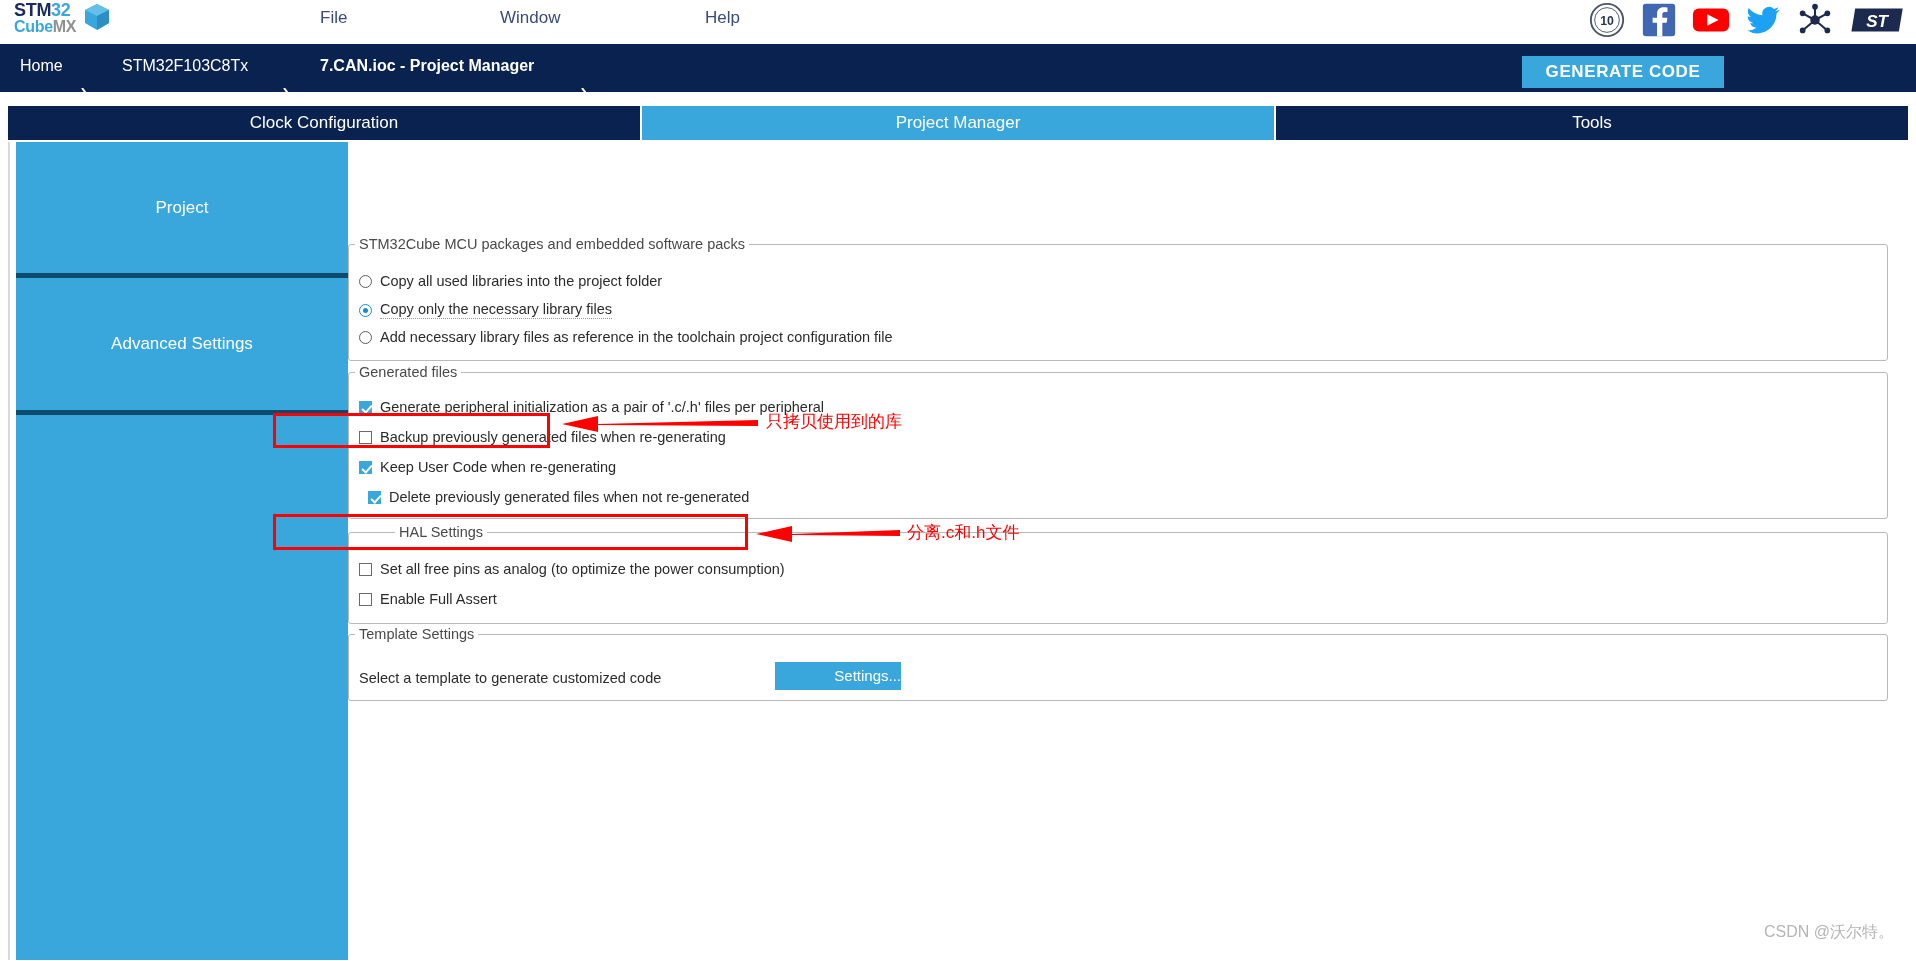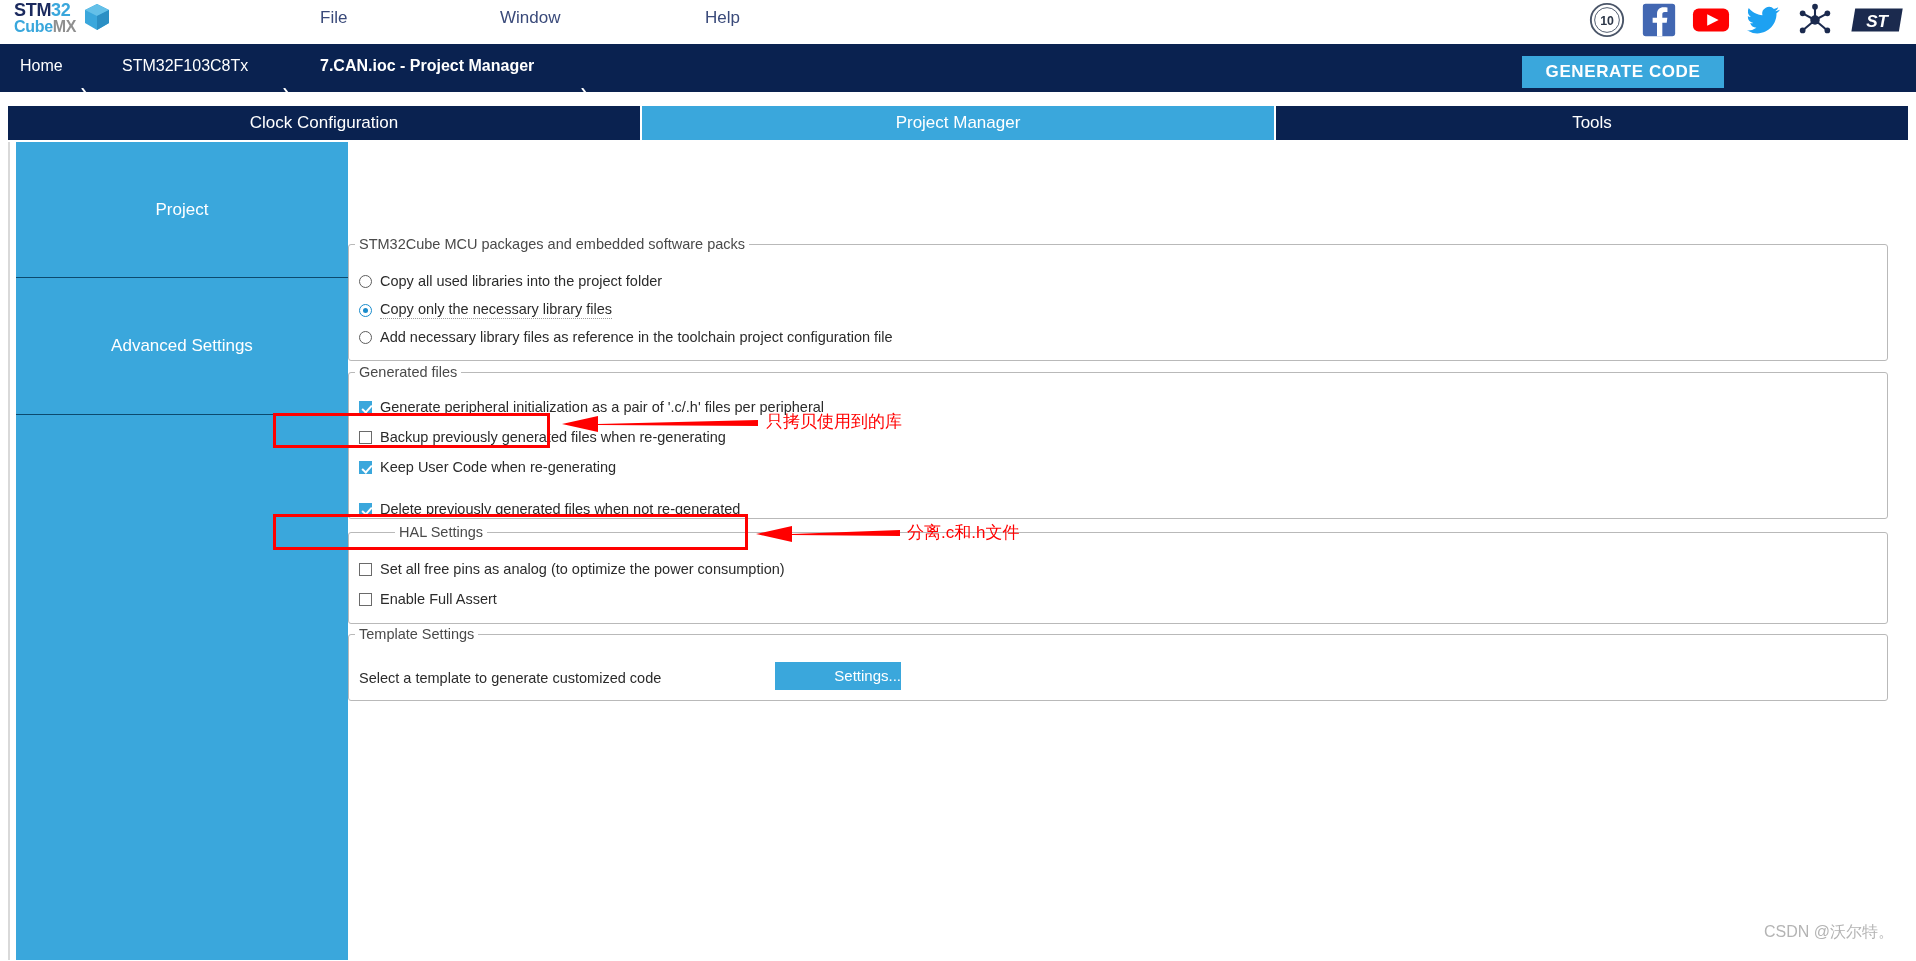--- a/index.html
+++ b/index.html
@@ -79,21 +79,21 @@
 
   
   .sidebar {
     position: absolute; left: 6px; top: 0px; width: 332px; height: 818px;
     background: #3aa7dc;
   }
   .side-item {
     width: 332px; color: #ffffff; font-size: 17px;
     display: flex; align-items: center; justify-content: center;
     font-family: "Liberation Sans", sans-serif; cursor: pointer;
-    border-bottom: 1px solid #0c4a6e;
+    border-bottom: 5px solid #0c4a6e;
   }
   .side-item.project { height: 136px; background: #3aa7dc; }
   .side-item.codegen { height: 137px; background: #8ecdec; }
   .side-item.advanced { height: 137px; background: #3aa7dc; }
   .side-rest { height: 408px; background: #3aa7dc; }
 
   
   .panel {
     position: absolute; left: 338px; top: 0px; width: 1562px; height: 818px;
     background: #ffffff;
@@ -301,21 +301,21 @@
         <div class="opt-row" style="left:10px; top:50px;">
           <span class="check-box"></span>
           <span class="opt-label">Backup previously generated files when re-generating</span>
         </div>
 
         <div class="opt-row" style="left:10px; top:80px;">
           <span class="check-box checked"></span>
           <span class="opt-label">Keep User Code when re-generating</span>
         </div>
 
-        <div class="opt-row" style="left:10px; top:110px;margin-top:12px;">
+        <div class="opt-row" style="left:19px; top:110px;">
           <span class="check-box checked"></span>
           <span class="opt-label">Delete previously generated files when not re-generated</span>
         </div>
       </fieldset>
 
       <fieldset class="group g-hal">
         <legend>HAL Settings</legend>
 
         <div class="opt-row" style="left:10px; top:22px;">
           <span class="check-box"></span>

